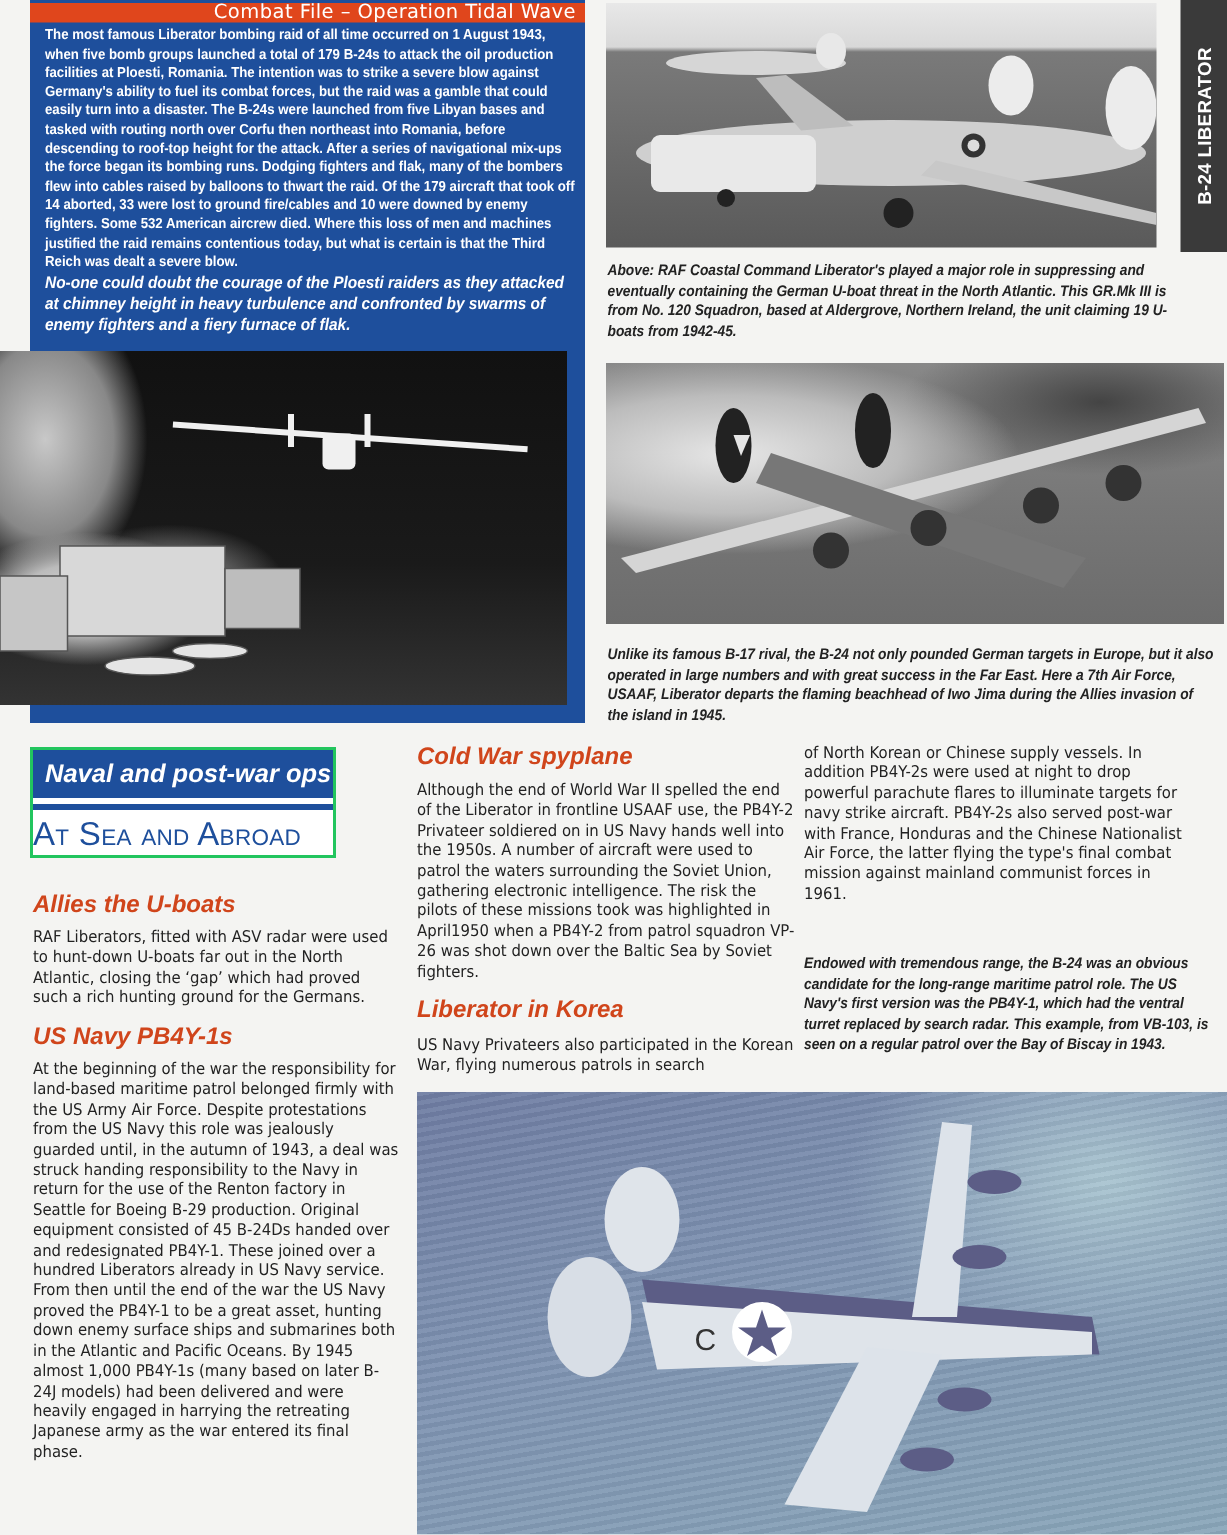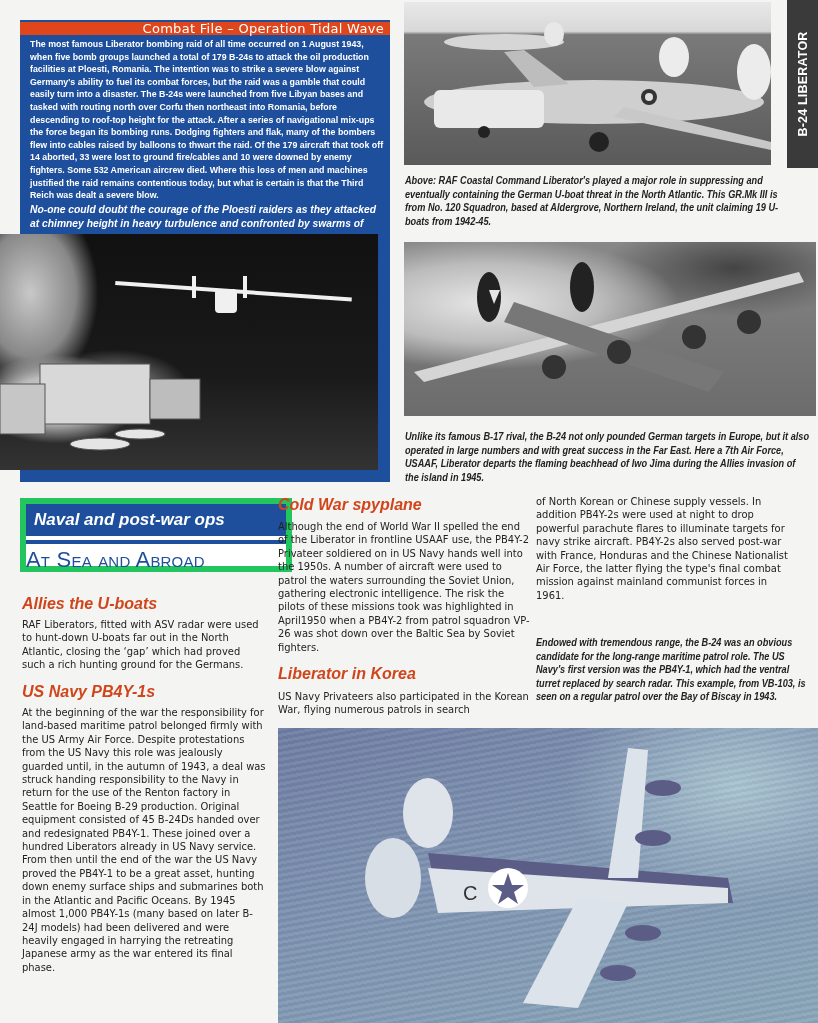--- a/index.html
+++ b/index.html
@@ -9,21 +9,20 @@
       font-family: "Liberation Sans", sans-serif;
       position: relative;
       color: #222;
     }
     .abs { position: absolute; }
 
     
     #combat-box {
       left: 20px; top: 0; width: 370px; height: 232px;
       background: #1e4f9c;
-      margin-top: 20px;
     }
     #combat-title {
       position: absolute; left: 0; top: 2px; width: 370px; height: 13px;
       background: #e0461c;
       color: #fff;
       font-family: "DejaVu Sans", sans-serif;
       font-size: 13px; line-height: 13px;
       text-align: right; padding-right: 6px;
       letter-spacing: 0.3px;
     }
@@ -89,22 +88,22 @@
       background:
         radial-gradient(ellipse 55% 45% at 20% 35%, #e6e6e6 0%, #bcbcbc 50%, transparent 85%),
         radial-gradient(ellipse 40% 35% at 80% 15%, #444 0%, transparent 80%),
         linear-gradient(180deg, #888 0%, #777 55%, #6c6c6c 100%);
       overflow: hidden;
     }
     #iwo-caption { left: 405px; top: 430px; width: 450px; }
 
     
     #section-header {
-      left: 20px; top: 498px; width: 272px; height: 74px;
-      border: 6px solid #22c55e;
+      left: 20px; top: 498px; width: 204px; height: 74px;
+      border: 2px solid #22c55e;
       background: #fff;
     }
     #section-kicker {
       position: absolute; left: 0; top: 0; width: 100%; height: 36px;
       background: #1e4f9c; color: #fff;
       font-weight: bold; font-style: italic;
       font-size: 17px; line-height: 32px; padding-left: 8px;
       border-bottom: 4px solid #fff;
     }
     #section-divider {

